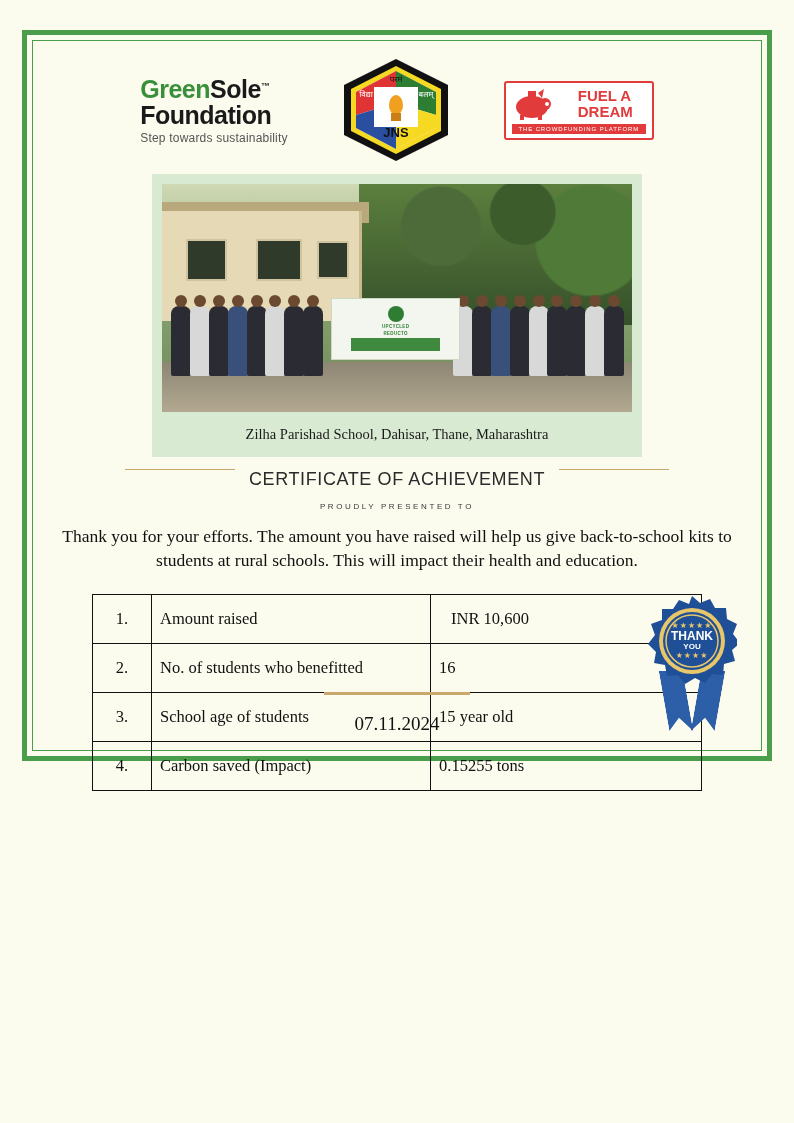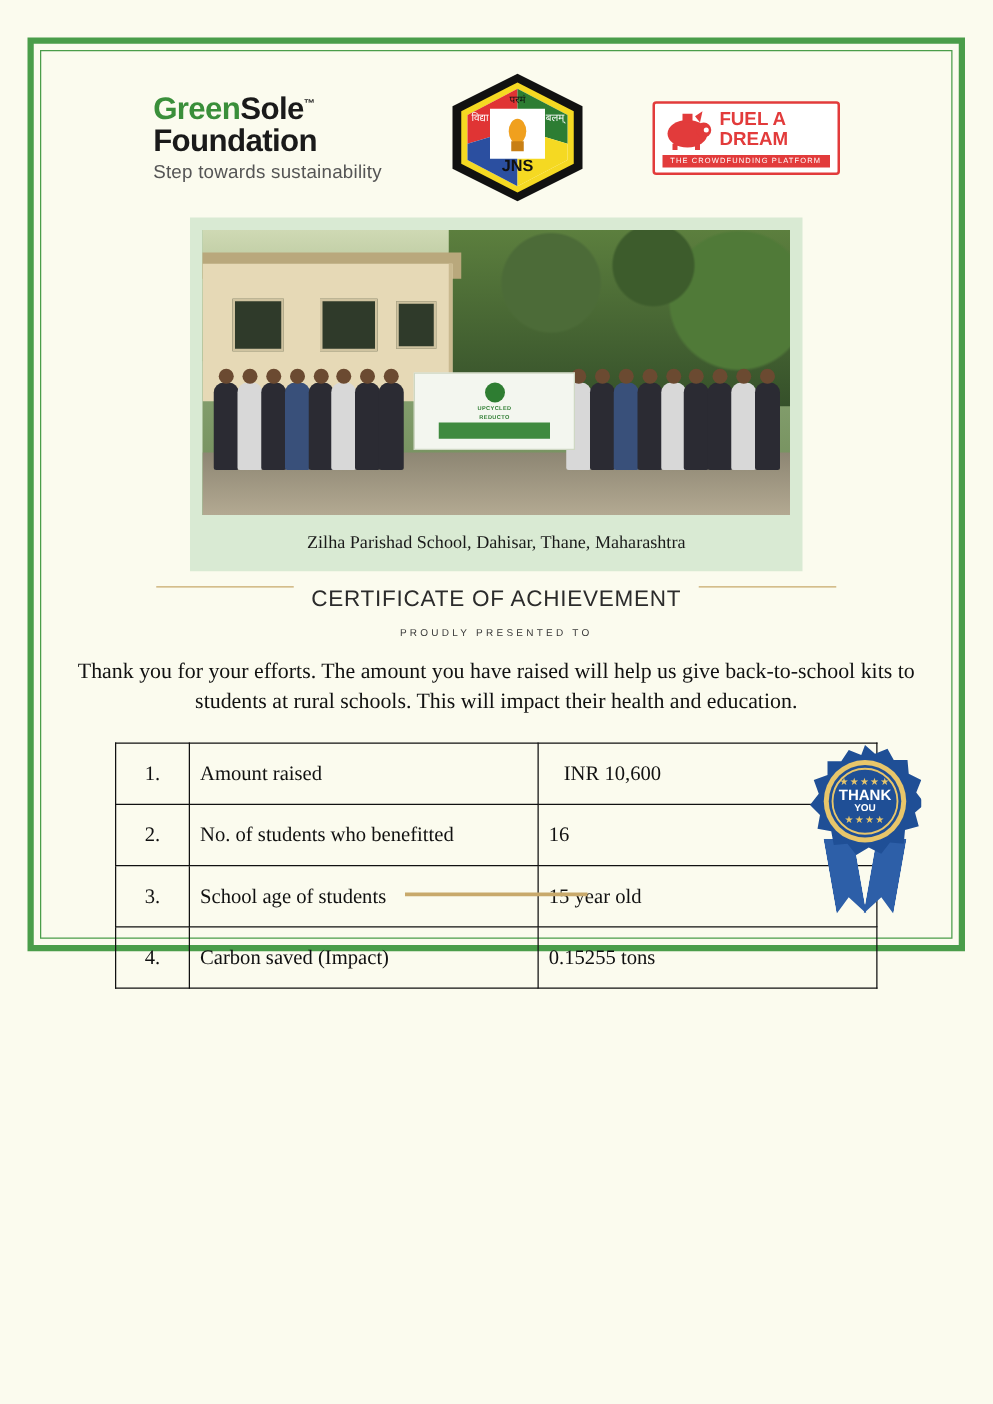--- a/index.html
+++ b/index.html
@@ -79,21 +79,21 @@
   .gs-sub {
     font-family: "Liberation Sans", sans-serif;
     font-size: 25px;
     font-weight: bold;
     color: #1a1a1a;
     letter-spacing: -0.5px;
     margin-top: 1px;
   }
   .gs-tag {
     font-family: "Liberation Sans", sans-serif;
-    font-size: 15px;
+    font-size: 12px;
     color: #555;
     margin-top: 4px;
     letter-spacing: 0.2px;
   }
 
   .jns-logo {
     position: relative;
     width: 120px;
     height: 106px;
   }
@@ -118,20 +118,21 @@
     width: 40px;
     height: 34px;
     position: relative;
   }
   .fuel-text {
     font-family: "Liberation Sans", sans-serif;
     font-weight: bold;
     font-size: 15px;
     color: #e23b3b;
     line-height: 1.02;
+    margin-left: 20px;
   }
   .fuel-bar {
     margin-top: 3px;
     background: #e23b3b;
     color: #fff;
     font-family: "Liberation Sans", sans-serif;
     font-size: 6px;
     letter-spacing: 0.9px;
     text-align: center;
     padding: 2px 0;
@@ -541,20 +542,21 @@
         <tr>
           <td class="num">4.</td>
           <td class="label">Carbon saved (Impact)</td>
           <td class="value">0.15255 tons</td>
         </tr>
       </tbody>
     </table>
 
     <div class="date-block">
       <div class="date-rule"></div>
+      <div class="date-text">07.11.2024</div>
     </div>
 
     <div class="seal">
       <div class="ribbon-l"></div>
       <div class="ribbon-r"></div>
       <svg class="seal-badge" viewBox="0 0 90 90">
         <polygon points="45,0 53,7 63,3 68,12 79,12 80,23 90,28 86,38 93,47 85,54 88,65 77,68 76,79 65,78 58,87 48,82 38,88 31,79 20,80 18,69 7,67 9,56 1,48 8,39 4,28 15,24 15,13 26,13 32,4 42,8" fill="#1f4f96"></polygon>
         <circle cx="45" cy="45" r="33" fill="#e8c66a"></circle>
         <circle cx="45" cy="45" r="29" fill="#1f4f96"></circle>
         <circle cx="45" cy="45" r="26" fill="none" stroke="#e8c66a" stroke-width="1.5"></circle>

